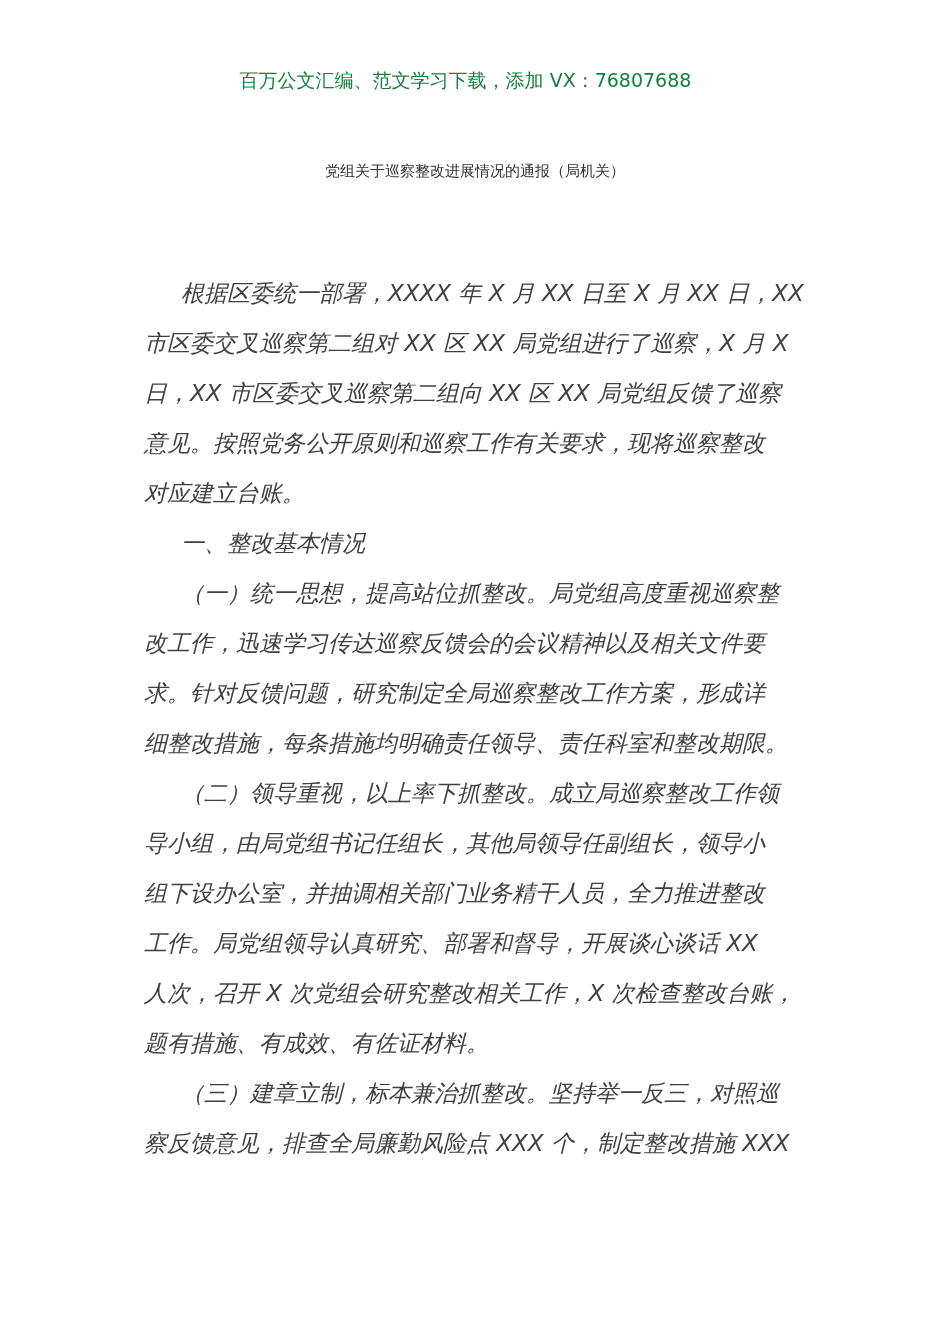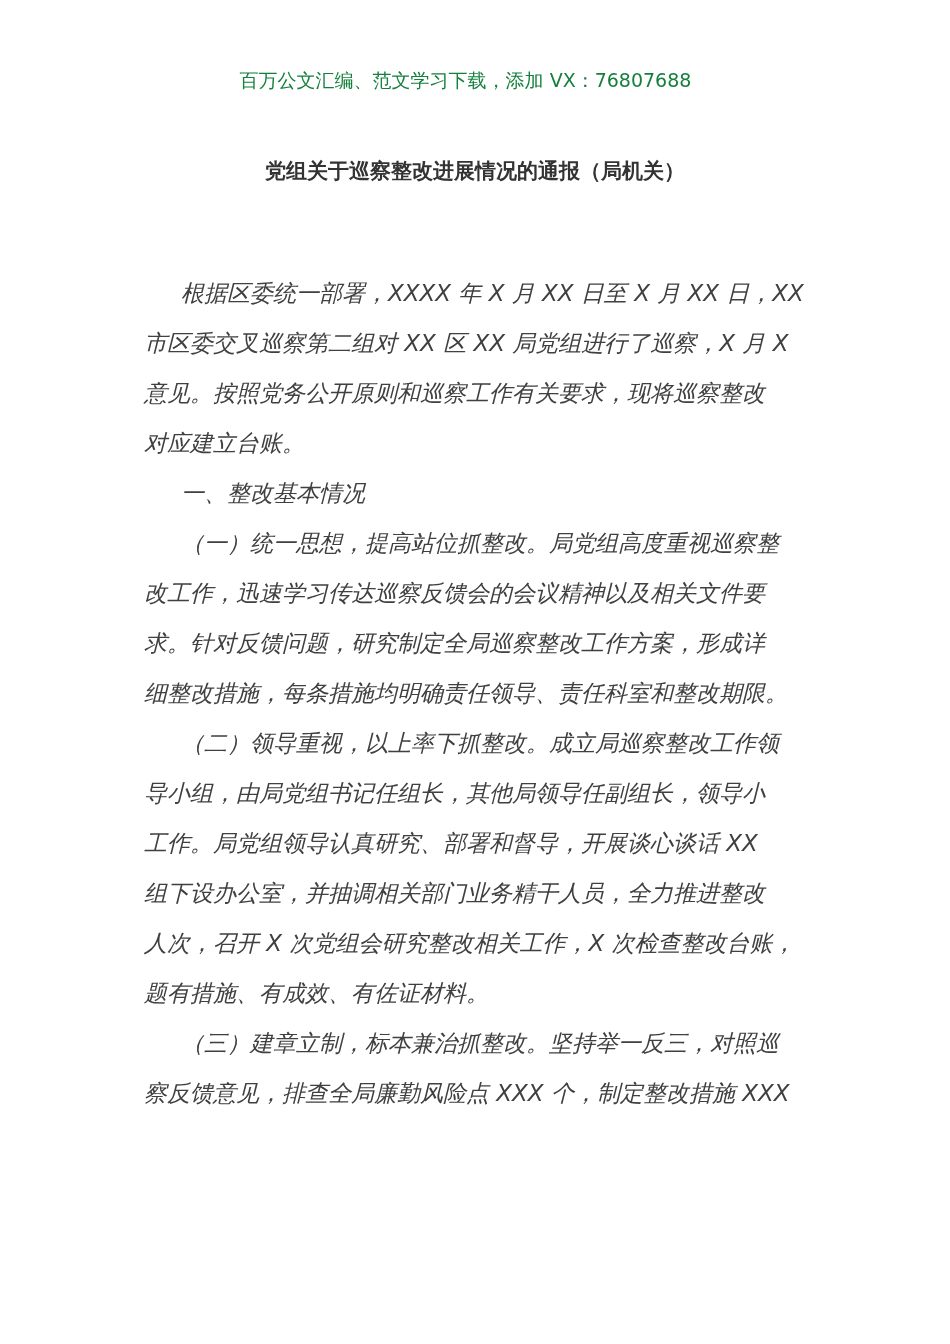--- a/index.html
+++ b/index.html
@@ -25,23 +25,23 @@
       line-height: 28px;
       color: #15803d;
       letter-spacing: 0px;
     }
     .doc-title {
       position: absolute;
       top: 155px;
       left: 0;
       width: 950px;
       text-align: center;
-      font-size: 21px;
+      font-size: 15px;
       line-height: 32px;
-      font-weight: bold;
+      font-weight: normal;
       color: #333333;
     }
     .doc-body {
       position: absolute;
       top: 268px;
       left: 144px;
       width: 664px;
     }
     .para {
       margin: 0;
@@ -67,37 +67,38 @@
 <body>
 
 <div class="header-note">百万公文汇编、范文学习下载，添加 VX：76807688</div>
 
 <div class="doc-title">党组关于巡察整改进展情况的通报（局机关）</div>
 
 <div class="doc-body">
   <div class="para">
     <span class="line first">根据区委统一部署，XXXX 年 X 月 XX 日至 X 月 XX 日，XX</span>
     <span class="line">市区委交叉巡察第二组对 XX 区 XX 局党组进行了巡察，X 月 X</span>
+    <span class="line">日，XX 市区委交叉巡察第二组向 XX 区 XX 局党组反馈了巡察</span>
     <span class="line">意见。按照党务公开原则和巡察工作有关要求，现将巡察整改</span>
     <span class="line">对应建立台账。</span>
   </div>
   <div class="para">
     <span class="line first">一、整改基本情况</span>
   </div>
   <div class="para">
     <span class="line first">（一）统一思想，提高站位抓整改。局党组高度重视巡察整</span>
     <span class="line">改工作，迅速学习传达巡察反馈会的会议精神以及相关文件要</span>
     <span class="line">求。针对反馈问题，研究制定全局巡察整改工作方案，形成详</span>
     <span class="line">细整改措施，每条措施均明确责任领导、责任科室和整改期限。</span>
   </div>
   <div class="para">
     <span class="line first">（二）领导重视，以上率下抓整改。成立局巡察整改工作领</span>
     <span class="line">导小组，由局党组书记任组长，其他局领导任副组长，领导小</span>
+    <span class="line">组下设办公室，并抽调相关部门业务精干人员，全力推进整改</span>
     <span class="line">工作。局党组领导认真研究、部署和督导，开展谈心谈话 XX</span>
-    <span class="line">组下设办公室，并抽调相关部门业务精干人员，全力推进整改</span>
     <span class="line">人次，召开 X 次党组会研究整改相关工作，X 次检查整改台账，</span>
     <span class="line">题有措施、有成效、有佐证材料。</span>
   </div>
   <div class="para">
     <span class="line first">（三）建章立制，标本兼治抓整改。坚持举一反三，对照巡</span>
     <span class="line">察反馈意见，排查全局廉勤风险点 XXX 个，制定整改措施 XXX</span>
   </div>
 </div>
 
 </body></html>

